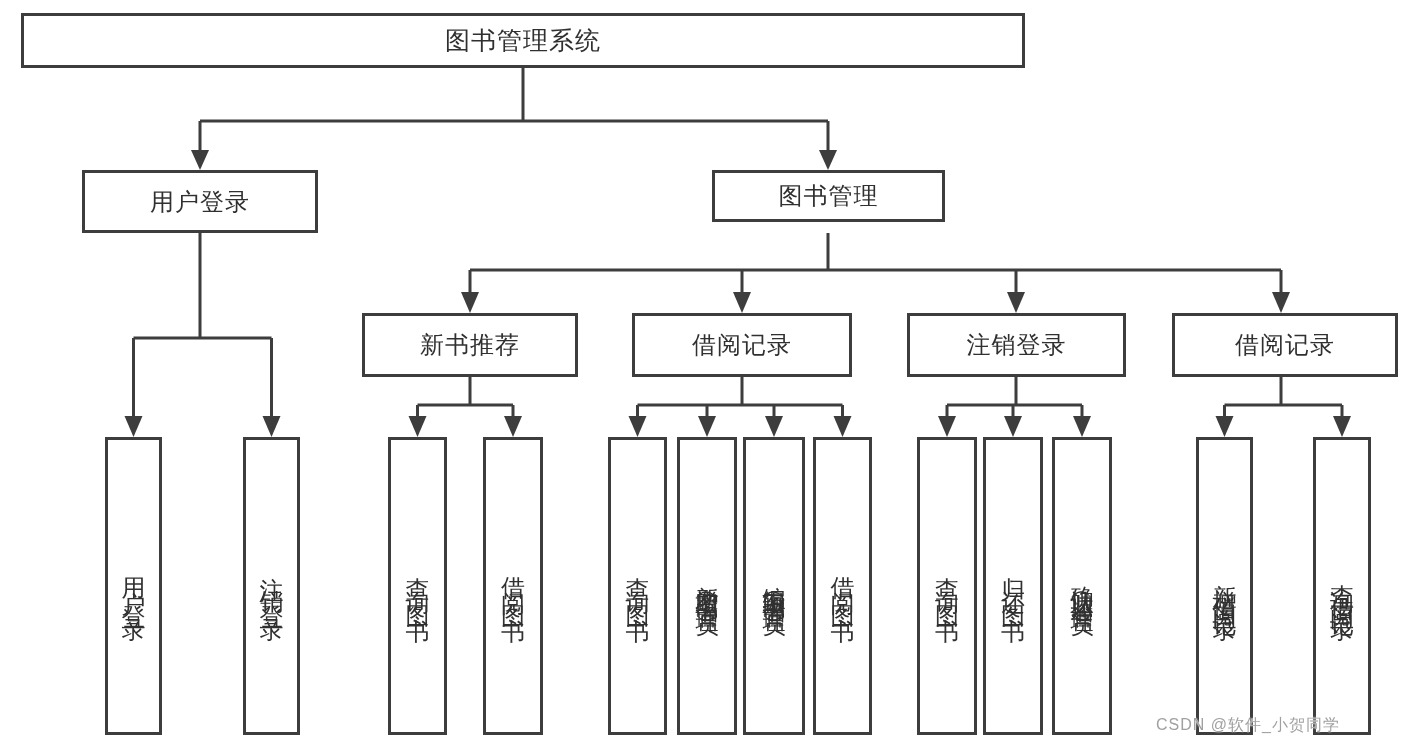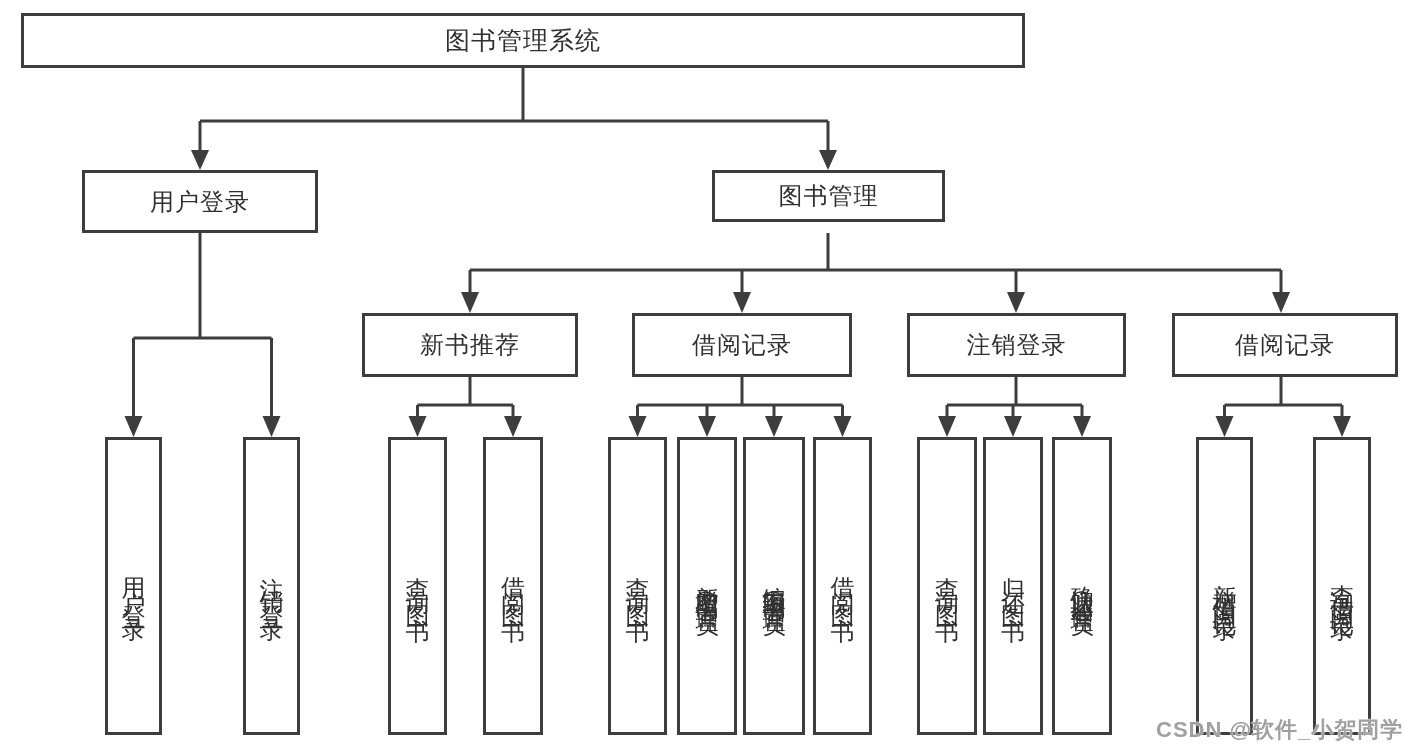--- a/index.html
+++ b/index.html
@@ -29,23 +29,23 @@
   .box.v span{
     writing-mode:vertical-rl;text-orientation:mixed;
     line-height:1;white-space:nowrap;
   }
   .box.v{font-size:24px;}
   .box.v.loose span{letter-spacing:14px;}
   .box.v.mid span{letter-spacing:7px;}
   .box.v.tight span{letter-spacing:4px;font-size:23px;}
   .watermark{
     position:absolute;left:1156px;top:715px;z-index:5;
-    font-size:22px;color:var(--watermark);
+    font-size:16px;color:var(--watermark);
     text-shadow:0 0 2px #fff, 0 0 1px #fff;
-    white-space:nowrap;letter-spacing:1px;font-weight:bold;
+    white-space:nowrap;letter-spacing:1px;
   }
 </style>
 </head>
 <body>
 
 <div class="stage">
 
   <svg class="wires" viewBox="0 0 1405 747" aria-hidden="true">
 
     <path d="M523 68 V121 M200 121 H828 M200 121 V151 M828 121 V151"></path>

